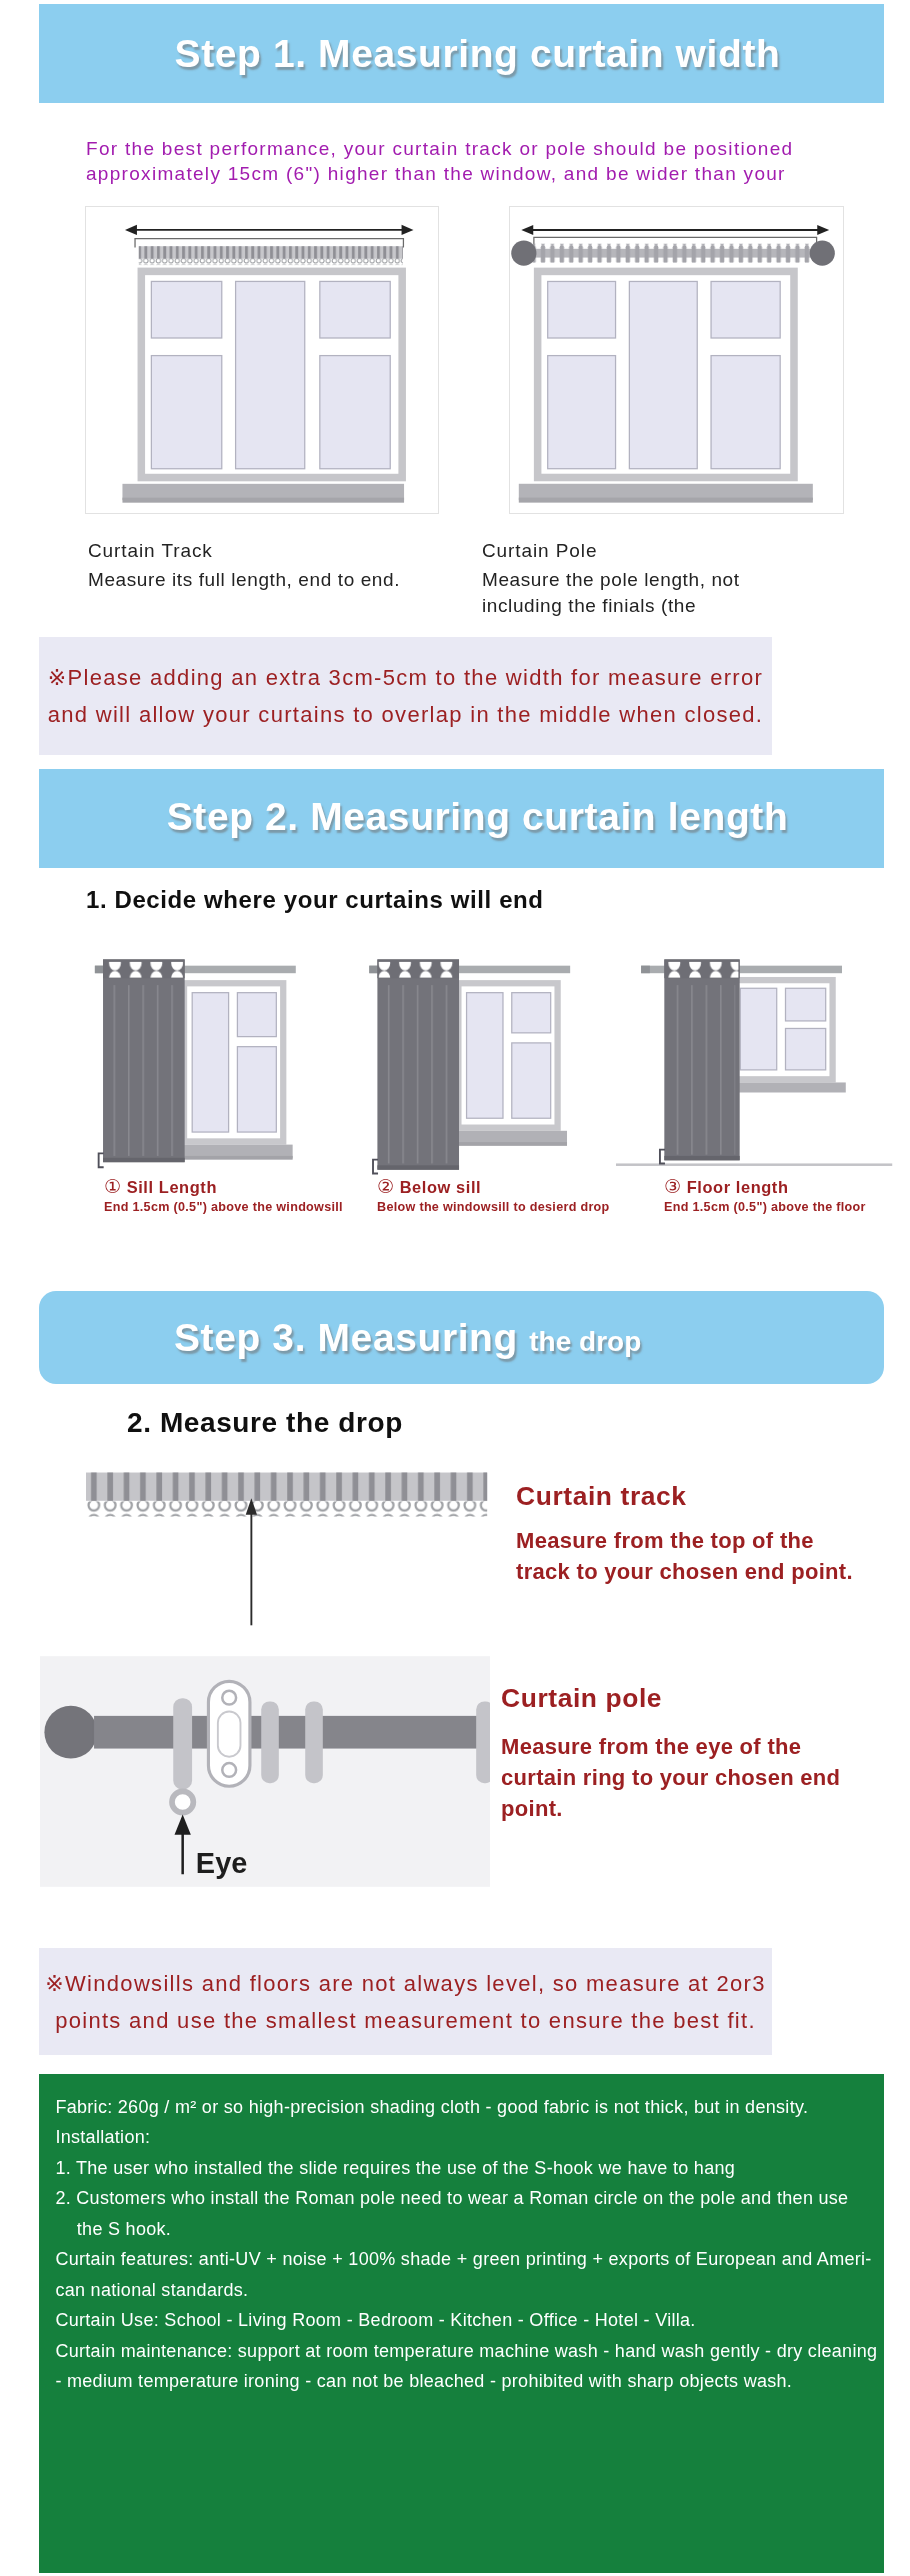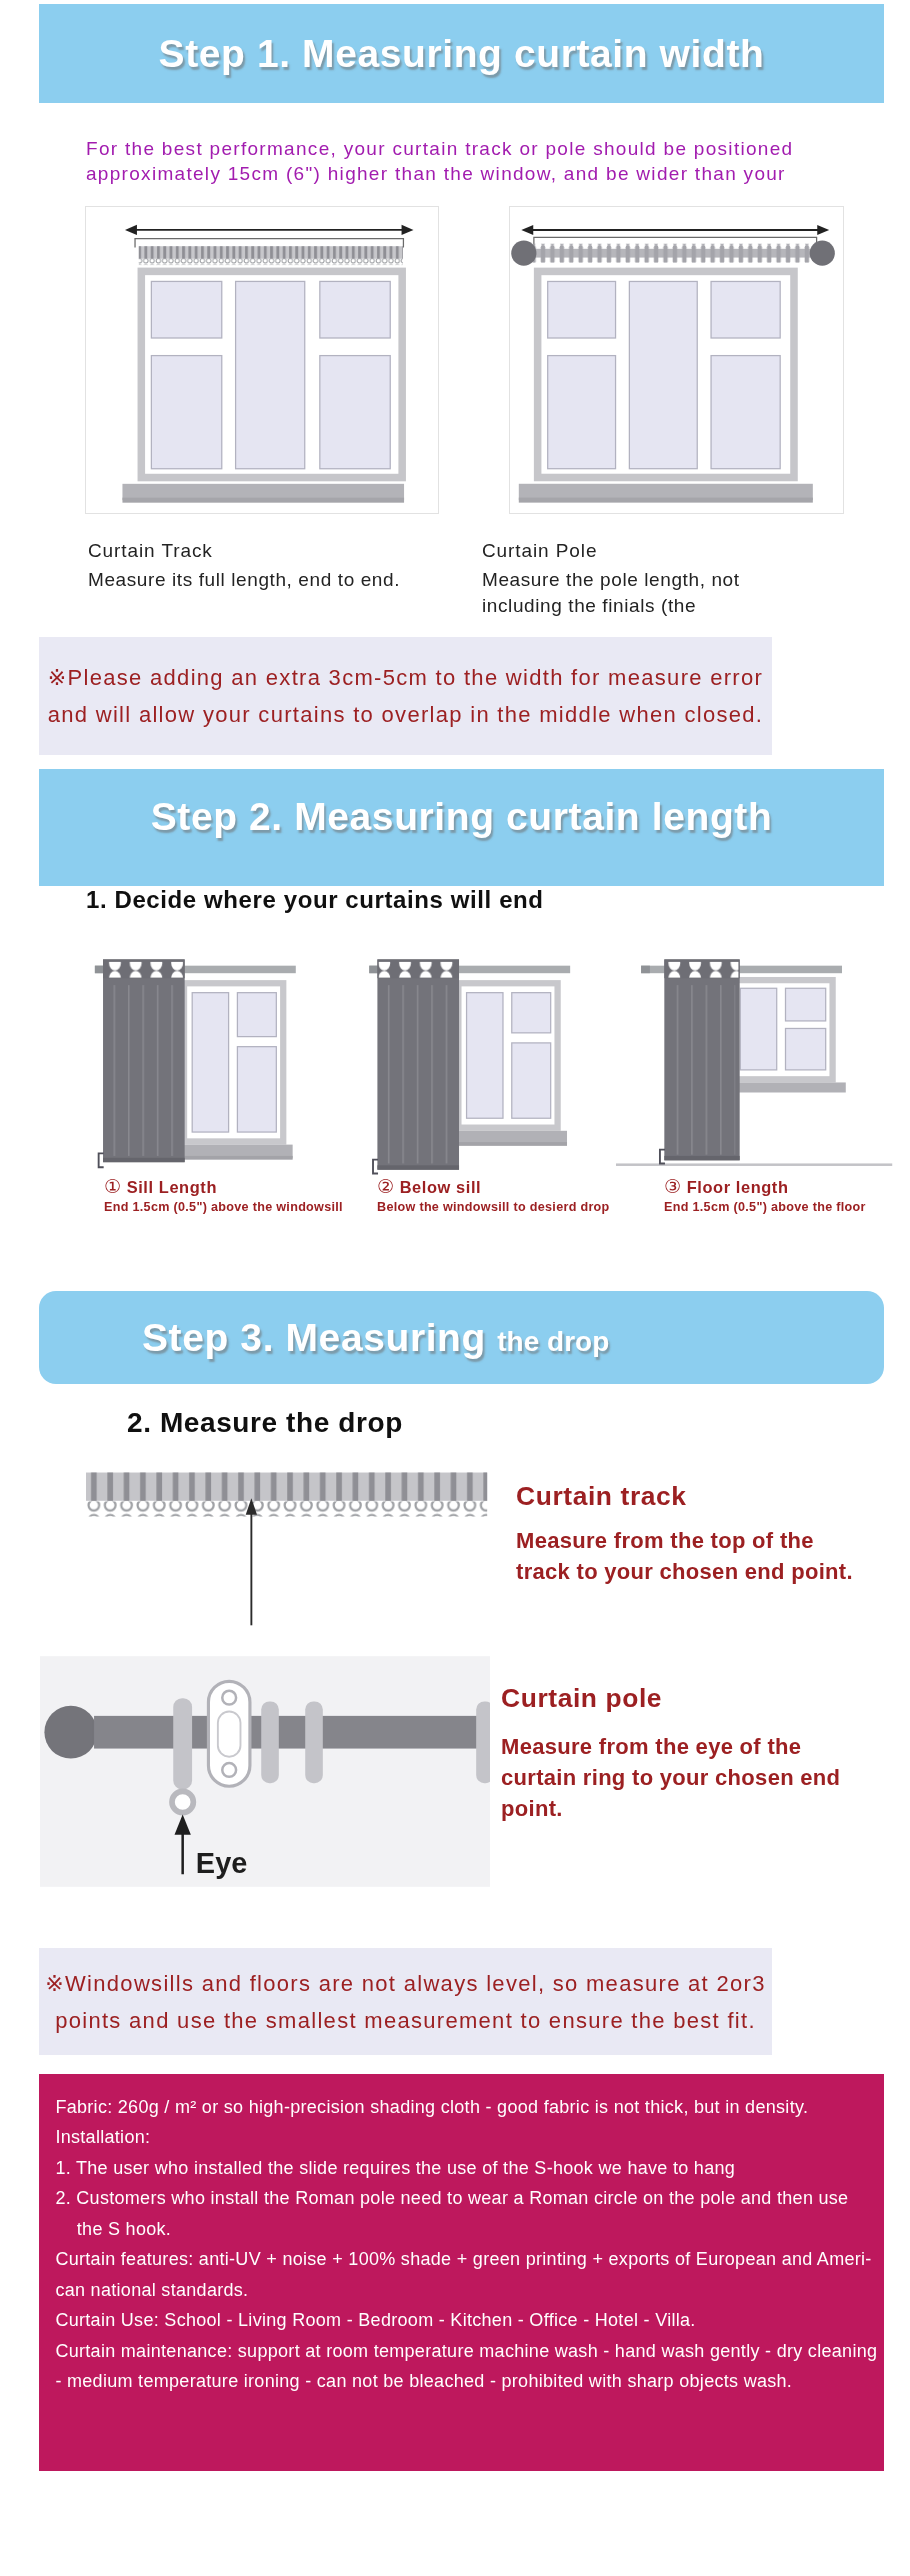--- a/index.html
+++ b/index.html
@@ -2,36 +2,36 @@
 <html style="font-size:10px"><head>
 <meta charset="utf-8">
 <style>
   html,body{margin:0;padding:0;background:#fff;}
   .page{position:relative;width:910px;height:2576px;background:#ffffff;overflow:hidden;
         font-family:"Liberation Sans","DejaVu Sans",sans-serif;}
   .abs{position:absolute;}
   .banner{left:39px;width:845px;background:#8cceef;color:#ffffff;font-weight:bold;
           text-shadow:1.9px 2.5px 1.9px rgba(110,110,110,.55);white-space:nowrap;}
   .banner-center{text-align:center;}
-  .btxt{font-size:39px;letter-spacing:0.6px;}
+  .btxt{font-size:39px;letter-spacing:0.6px;margin-left:32px;}
   .btxt-sub{font-size:28px;letter-spacing:0;margin-left:11.3px;}
   .intro{left:86px;top:137px;font-size:19px;letter-spacing:1.3px;line-height:24.5px;color:#a21caf;}
   .figpanel{background:#fff;border:0.6px solid #e2e2e2;}
   .cap-title{font-size:19px;letter-spacing:0.9px;color:#232323;}
   .cap-body{font-size:19px;letter-spacing:0.6px;color:#232323;line-height:26.4px;}
   .note{left:39px;width:733px;background:#e9e9f4;color:#9c2022;display:flex;
         flex-direction:column;justify-content:center;align-items:center;}
   .note div{font-size:22px;letter-spacing:1.3px;line-height:37px;white-space:nowrap;}
   .h-black{font-weight:bold;color:#101010;letter-spacing:0.6px;white-space:nowrap;}
   .opt-title{font-size:16.4px;font-weight:bold;color:#9c2022;letter-spacing:0.6px;white-space:nowrap;}
   .opt-num{font-size:19px;font-weight:normal;margin-right:5px;}
   .opt-desc{font-size:12.6px;font-weight:bold;color:#9c2022;letter-spacing:0.3px;white-space:nowrap;}
   .red-title{font-size:26.4px;font-weight:bold;color:#9c2022;letter-spacing:0.6px;white-space:nowrap;}
   .red-body{font-size:22px;font-weight:bold;color:#9c2022;letter-spacing:0.3px;line-height:31px;white-space:nowrap;}
-  .footer{left:39px;top:2074px;width:845px;height:397px;background:#be185d;color:#ffffff;
+  .footer{left:39px;top:2074px;width:845px;height:499px;background:#15803d;color:#ffffff;
           padding:17.6px 16.4px;box-sizing:border-box;}
   .f-line{font-size:18px;letter-spacing:0.3px;line-height:30.5px;white-space:nowrap;}
   .f-indent{margin-left:21.4px;}
 </style>
 </head>
 <body>
 
 <svg width="0" height="0" style="position:absolute" aria-hidden="true">
   <defs>
     <pattern id="p-stem1" width="10" height="20" patternUnits="userSpaceOnUse">
@@ -131,21 +131,21 @@
   <div class="abs cap-body" style="left:482px;top:567px;">
     <div>Measure the pole length, not</div>
     <div>including the finials (the</div>
   </div>
 
   <div class="abs note" style="top:637px;height:118px;">
     <div>※Please adding an extra 3cm-5cm to the width for measure error</div>
     <div>and will allow your curtains to overlap in the middle when closed.</div>
   </div>
 
-  <div class="abs banner banner-center" style="top:769px;height:117px;">
+  <div class="abs banner banner-center" style="top:769px;height:99px;">
     <div class="btxt" style="padding-top:26.4px;">Step 2. Measuring curtain length</div>
   </div>
 
   <div class="abs h-black" style="left:86px;top:886px;font-size:24px;">1. Decide where your curtains will end</div>
 
   <div class="abs" style="left:63px;top:955px;width:836px;height:221px;">
     <svg width="836" height="221" viewBox="0 0 1330 352">
 
       <g>
         <rect x="50" y="17" width="320" height="12" fill="#a9acaf"></rect>

